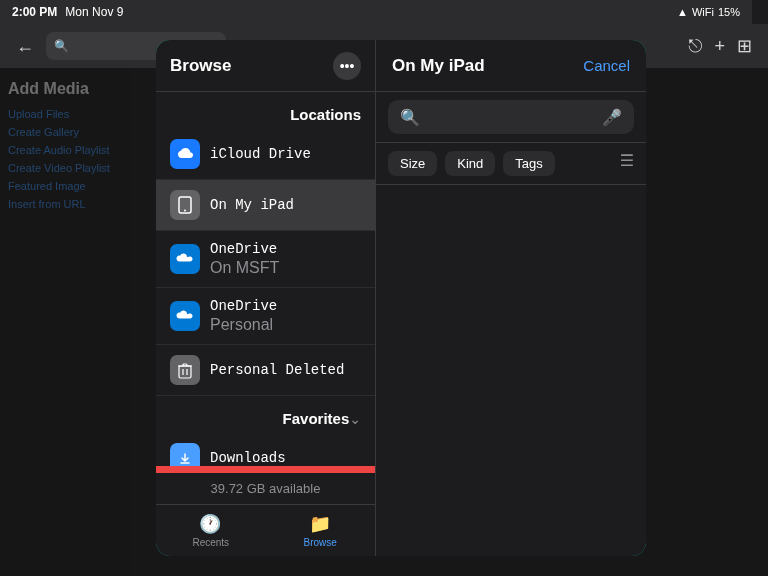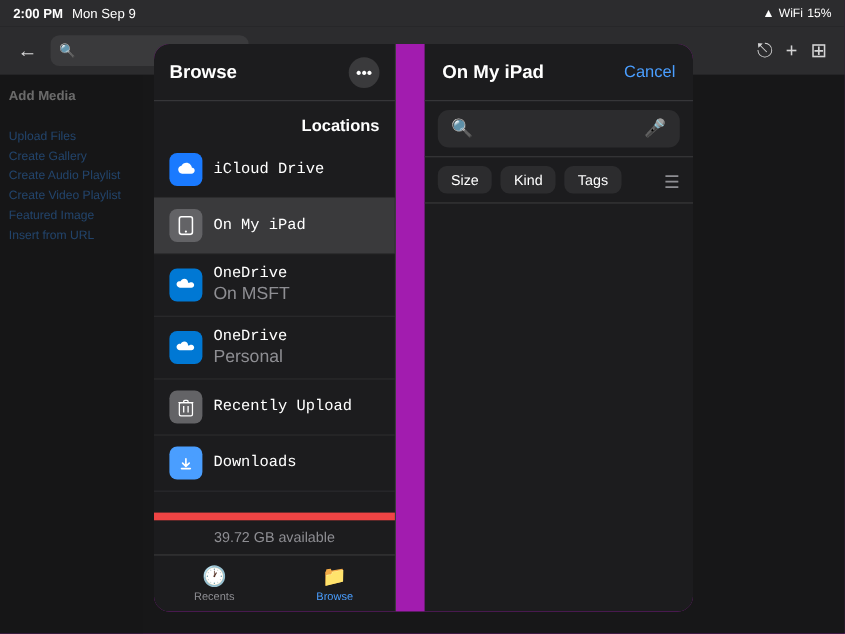--- a/index.html
+++ b/index.html
@@ -8,21 +8,21 @@
       height: 576px;
       background: #1c1c1e;
       font-family: -apple-system, BlinkMacSystemFont, 'Helvetica Neue', sans-serif;
       overflow: hidden;
       position: relative;
     }
 
     
     .status-bar {
       position: absolute;
-      top: 0; left: 0; right: 0;
+      top: 0; left: 0; right: 16px;
       height: 24px;
       background: #2c2c2e;
       display: flex;
       align-items: center;
       justify-content: space-between;
       padding: 0 12px;
       z-index: 10;
     }
     .status-time {
       color: #fff;
@@ -92,52 +92,51 @@
       top: 68px;
       left: 0;
       width: 130px;
       bottom: 0;
       background: #2c2c2e;
       padding: 12px 8px;
       opacity: 0.8;
     }
     .sidebar-title {
       color: #fff;
-      font-size: 12px;
+      font-size: 16px;
       font-weight: 600;
-      margin-bottom: 24px;
+      margin-bottom: 10px;
     }
     .sidebar-link {
       color: #4a9eff;
       font-size: 11px;
       display: block;
       margin-bottom: 6px;
     }
 
     
     .overlay-dim {
       position: absolute;
       top: 68px; left: 0; right: 0; bottom: 0;
       background: rgba(0,0,0,0.5);
       z-index: 20;
     }
 
     
     .modal {
       position: absolute;
       top: 40px;
-      left: 140px;
+      left: 156px;
       width: 490px;
       bottom: 20px;
-      background: #a21caf;
+      background: #14b8a6;
       border-radius: 14px;
       z-index: 30;
       display: flex;
       overflow: hidden;
-      gap: 26px;
     }
 
     
     .browse-panel {
       width: 220px;
       background: #1c1c1e;
       border-right: 1px solid #3a3a3c;
       display: flex;
       flex-direction: column;
     }
@@ -294,21 +293,21 @@
     }
     .search-box-text {
       flex: 1;
       color: #8e8e93;
       font-size: 14px;
     }
     .mic-icon { color: #8e8e93; font-size: 16px; }
 
     .content-filter {
       display: flex;
-      align-items: flex-end;
+      align-items: flex-start;
       padding: 8px 12px;
       gap: 8px;
       border-bottom: 1px solid #3a3a3c;
     }
     .filter-btn {
       background: #2c2c2e;
       border-radius: 8px;
       padding: 5px 12px;
       color: #fff;
       font-size: 13px;
@@ -331,21 +330,21 @@
       font-size: 13px;
       text-align: center;
     }
   </style>
 </head>
 <body>
 
 <div class="status-bar">
   <div style="display:flex;align-items:center;gap:8px;">
     <span class="status-time">2:00 PM</span>
-    <span class="status-date">Mon Sep 9</span>
+    <span class="status-date">Mon Nov 9</span>
   </div>
   <div class="status-icons">
     <span>▲</span>
     <span>WiFi</span>
     <span>15%</span>
   </div>
 </div>
 
 <div class="ipad-toolbar">
   <div class="toolbar-left">
@@ -443,24 +442,28 @@
         <div class="browse-item-icon icon-deleted">
           <svg width="14" height="17" viewBox="0 0 14 17" fill="none">
             <rect x="1" y="4" width="12" height="12" rx="1.5" stroke="white" stroke-width="1.2" fill="none"></rect>
             <path d="M5 4V3C5 2.4 5.4 2 6 2H8C8.6 2 9 2.4 9 3V4" stroke="white" stroke-width="1.2"></path>
             <line x1="0" y1="4" x2="14" y2="4" stroke="white" stroke-width="1.2"></line>
             <line x1="5" y1="7" x2="5" y2="13" stroke="white" stroke-width="1.2"></line>
             <line x1="9" y1="7" x2="9" y2="13" stroke="white" stroke-width="1.2"></line>
           </svg>
         </div>
         <div class="browse-item-content">
-          <div class="browse-item-name">Recently Upload</div>
-        </div>
-      </div>
-
+          <div class="browse-item-name">Personal Deleted</div>
+        </div>
+      </div>
+
+      <div class="browse-section-header">
+        <span class="browse-section-title">Favorites</span>
+        <span class="section-chevron">⌄</span>
+      </div>
 
       <div class="browse-item">
         <div class="browse-item-icon icon-downloads">
           <svg width="16" height="16" viewBox="0 0 16 16" fill="none">
             <rect x="1" y="1" width="14" height="14" rx="3" fill="#4a9eff"></rect>
             <path d="M8 4V10M5 8L8 11L11 8" stroke="white" stroke-width="1.5" stroke-linecap="round" stroke-linejoin="round"></path>
             <line x1="4" y1="13" x2="12" y2="13" stroke="white" stroke-width="1.5" stroke-linecap="round"></line>
           </svg>
         </div>
         <div class="browse-item-content">

